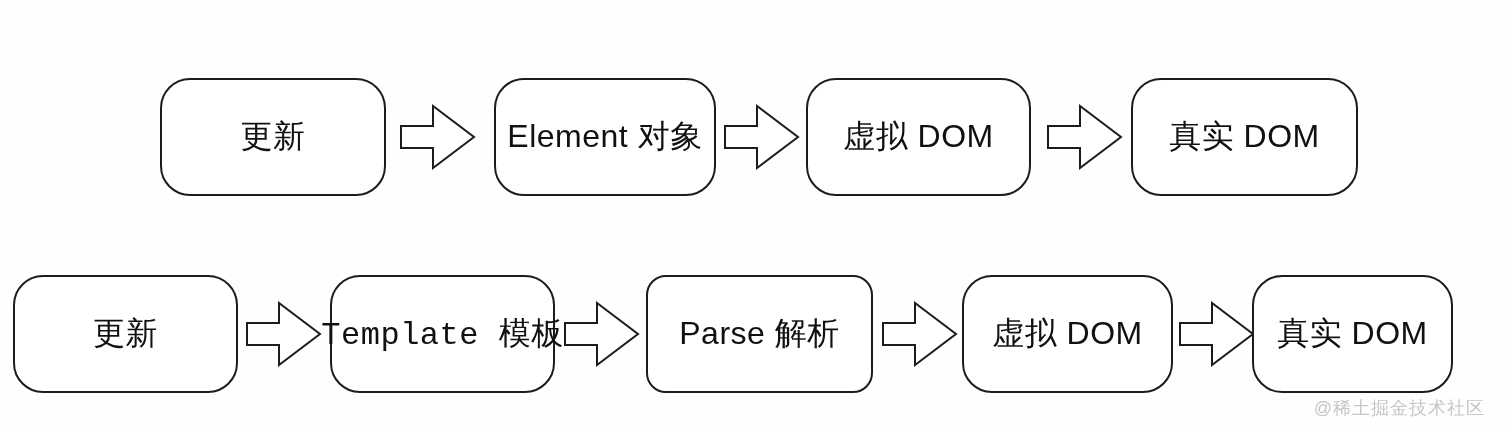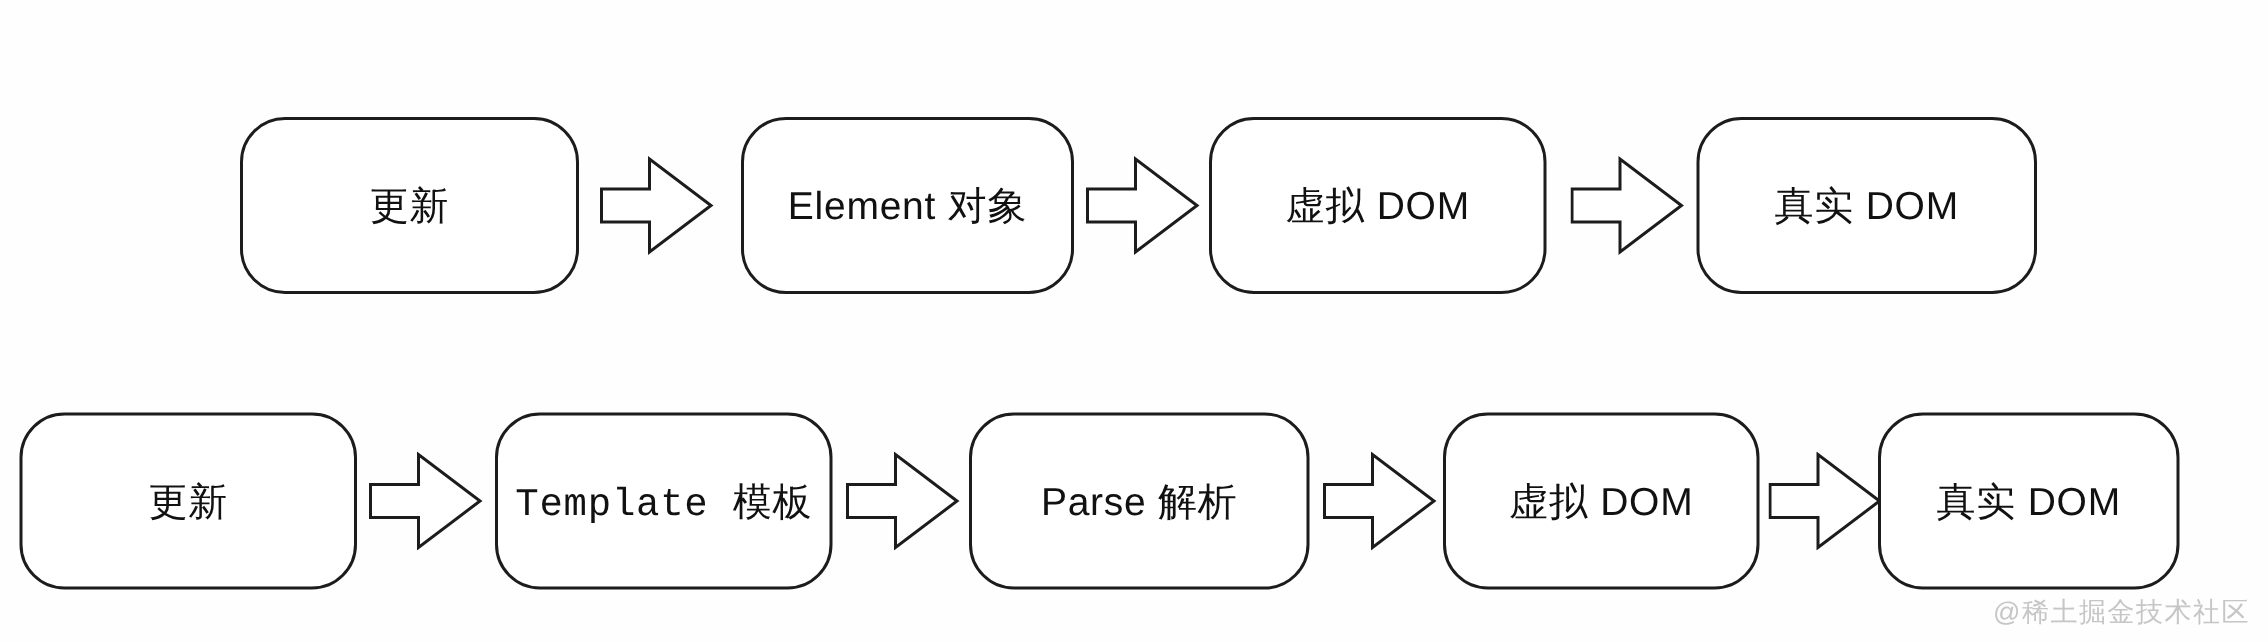--- a/index.html
+++ b/index.html
@@ -17,34 +17,34 @@
   }
   .node {
     position: absolute;
     height: 118px;
     border: 2px solid #1c1c1c;
     border-radius: 30px;
     background: #ffffff;
     display: flex;
     align-items: center;
     justify-content: center;
-    font-size: 26px;
+    font-size: 32px;
     color: #111111;
     letter-spacing: 0.5px;
     box-sizing: border-box;
     white-space: nowrap;
   }
   .arrow {
     position: absolute;
     width: 76px;
     height: 66px;
   }
   .watermark {
     position: absolute;
-    right: 12px;
+    right: 27px;
     bottom: 8px;
     font-size: 18px;
     color: #c6c6c6;
     letter-spacing: 1px;
   }
 
   
   .r1 { top: 78px; }
   .r1a { top: 104px; }
   #f1b1 { left: 160px; width: 226px; }
@@ -55,21 +55,21 @@
   #f1a3 { left: 1047px; }
   #f1b4 { left: 1131px; width: 227px; }
 
   
   .r2 { top: 275px; }
   .r2a { top: 301px; }
   #f2b1 { left: 13px;  width: 225px; }
   #f2a1 { left: 246px; }
   #f2b2 { left: 330px; width: 225px; font-family: Liberation Mono, monospace; }
   #f2a2 { left: 564px; }
-  #f2b3 { left: 646px; width: 227px; }
+  #f2b3 { left: 646px; width: 227px; border-radius: 20px; }
   #f2a3 { left: 882px; }
   #f2b4 { left: 962px; width: 211px; }
   #f2a4 { left: 1179px; }
   #f2b5 { left: 1252px; width: 201px; }
 </style>
 </head>
 <body>
 
 <div class="canvas">
 

